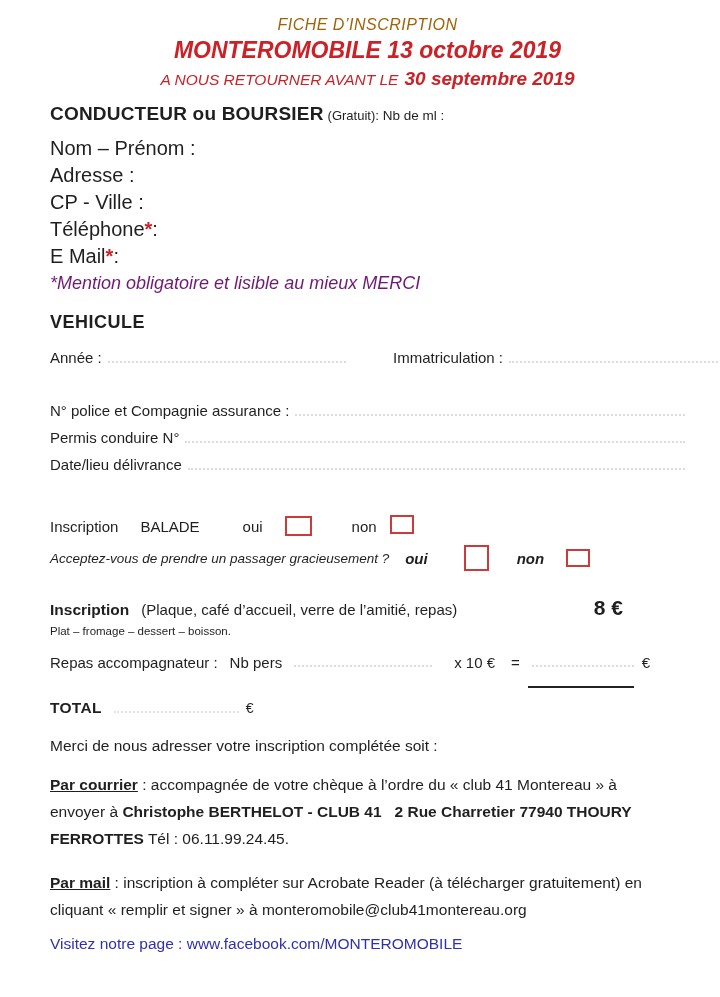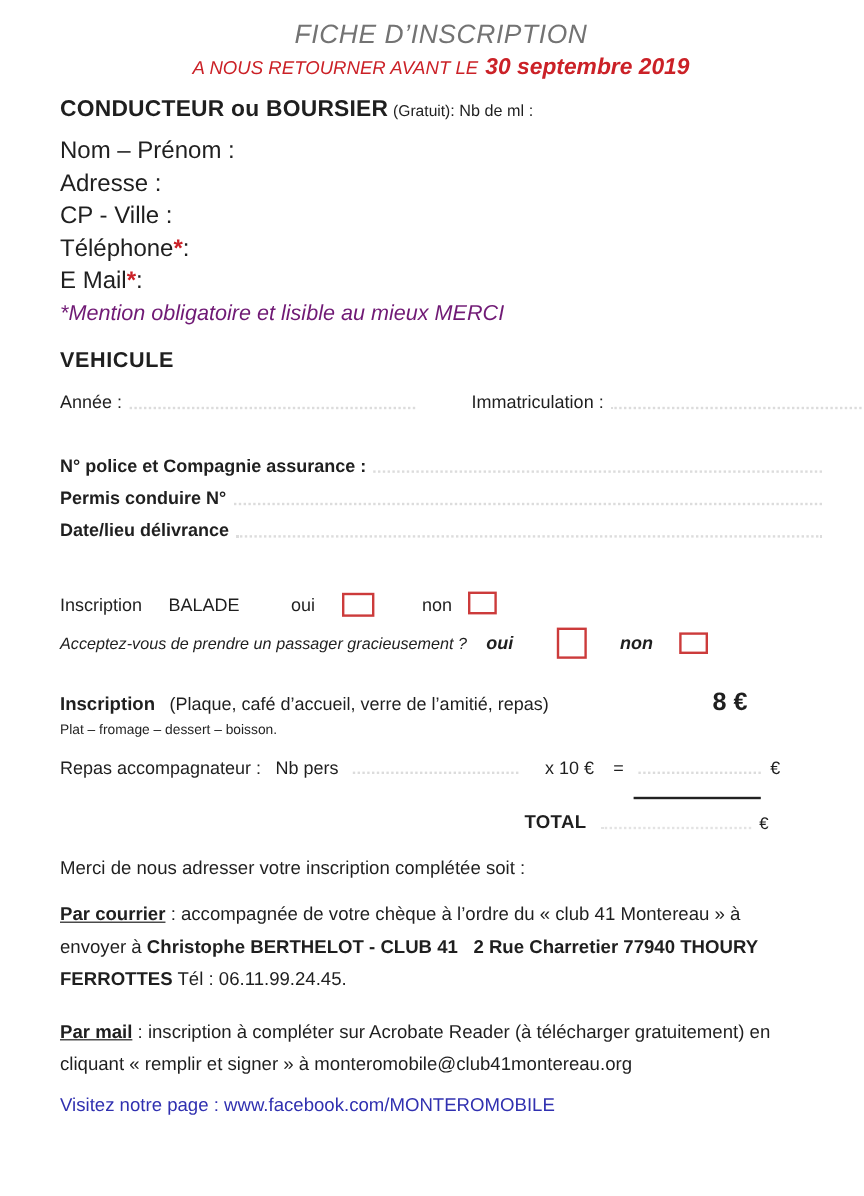--- a/index.html
+++ b/index.html
@@ -8,21 +8,21 @@
     position:relative;
     width:720px; height:997px;
     background:#ffffff;
     font-family:"Liberation Sans", sans-serif;
     color:#1f1f1f;
     padding:16px 35px 0 50px;
     overflow:hidden;
   }
   
   .header { text-align:center; }
-  .h-title { color:#737373; font-style:italic; font-size:22px; letter-spacing:.5px; }
+  .h-title { color:#a16207; font-style:italic; font-size:16px; letter-spacing:.5px; }
   .h-event { color:#cb2127; font-style:italic; font-weight:bold; font-size:23px; margin-top:3px; }
   .h-return { color:#cb2127; font-style:italic; font-size:15.5px; margin-top:4px; }
   .h-date { font-weight:bold; font-size:19px; margin-left:6px; }
   
   .sec-head { margin-top:13px; }
   .sec-title { font-weight:bold; font-size:19px; letter-spacing:.2px; }
   .sec-note { font-weight:normal; font-size:13px; margin-left:4px; }
   .sec-suffix { font-size:13.5px; }
   .veh-title { font-weight:bold; font-size:18px; letter-spacing:.5px; margin-top:18px; }
   
@@ -32,21 +32,21 @@
   .star { color:#cb2127; font-weight:bold; }
   .mention { color:#701a75; font-style:italic; font-size:18px; margin-top:3px; }
   
   .vgrid { margin-top:9px; margin-right:-33px; }
   .vrow { display:flex; height:30px; align-items:center; font-size:15px; }
   .vcell { display:flex; align-items:center; }
   .v1 { width:296px; }
   .v2 { flex:1; margin-left:47px; }
   .leader { flex:1; border-bottom:2px dotted #dcdcdc; margin:0 0 3px 6px; height:14px; }
   .srows { margin-top:25px; }
-  .srow { display:flex; height:27px; align-items:center; font-size:15px;font-weight:bold; }
+  .srow { display:flex; height:27px; align-items:center; font-size:15px; }
   
   .balade { display:flex; align-items:center; margin-top:35px; font-size:15px; height:26px; }
   .balade .bal { margin-left:22px; }
   .balade .yes { margin-left:43px; }
   .balade .no { margin-left:40px; }
   .chk { display:inline-block; border:2px solid #cc3b3b; background:#fff; }
   .chk-a { width:27px; height:20px; margin-left:22px; }
   .chk-b { width:24px; height:19px; margin-left:13px; margin-bottom:4px; }
   .passenger { display:flex; align-items:center; margin-top:5px; height:28px; }
   .passenger .q { font-style:italic; font-size:13.5px; }
@@ -61,41 +61,42 @@
   .price-row .price { margin-left:auto; margin-right:62px; font-weight:bold; font-size:21px; }
   .meal-note { font-size:11.5px; margin-top:5px; }
   .repas { display:flex; align-items:center; margin-top:13px; font-size:15px; height:24px; }
   .repas .nb { margin-left:12px; }
   .repas .lead1 { flex:0 0 138px; border-bottom:2px dotted #dcdcdc; margin:8px 0 0 12px; }
   .repas .mult { margin-left:22px; }
   .repas .eq { margin-left:16px; }
   .repas .lead2 { flex:0 0 102px; border-bottom:2px dotted #dcdcdc; margin:8px 0 0 12px; }
   .repas .cur { margin-left:8px; }
   .total-line { width:106px; border-top:2.5px solid #222; margin-top:12px; margin-left:478px; }
-  .total-row { display:flex; align-items:center; margin-top:8px; margin-left:387px; font-size:15.5px; height:24px; }
+  .total-row { display:flex; align-items:center; margin-top:8px; font-size:15.5px; height:24px; }
   .total-row .t { font-weight:bold; letter-spacing:.3px; }
   .total-row .lead { flex:0 0 125px; border-bottom:2px dotted #e3e3e3; margin:8px 0 0 12px; }
   .total-row .cur { margin-left:7px; font-size:14px; }
   
   .para { font-size:15.5px; line-height:27px; }
   .intro { margin-top:12px; }
   .courrier { margin-top:12px; max-width:600px; }
   .mailp { margin-top:17px; max-width:630px; }
   .u { text-decoration:underline; }
   .b { font-weight:bold; }
   .pre { white-space:pre-wrap; }
   .fb { margin-top:12px; color:#3030b0; font-size:15.5px; cursor:pointer; }
 </style>
 </head>
 <body>
 
 <div class="page">
 
   <div class="header">
     <div class="h-title">FICHE D’INSCRIPTION</div>
+    <div class="h-event">MONTEROMOBILE 13 octobre 2019</div>
     <div class="h-return"><span>A NOUS RETOURNER AVANT LE</span><span class="h-date">30 septembre 2019</span></div>
   </div>
 
   <div class="sec-head"><span class="sec-title">CONDUCTEUR ou BOURSIER</span><span class="sec-note">(Gratuit)</span><span class="sec-suffix">: Nb de ml :</span></div>
 
   <div class="fields">
     <div class="field-row">
       <span>Nom – Prénom :</span>
       <span class="fill"></span>
     </div>

